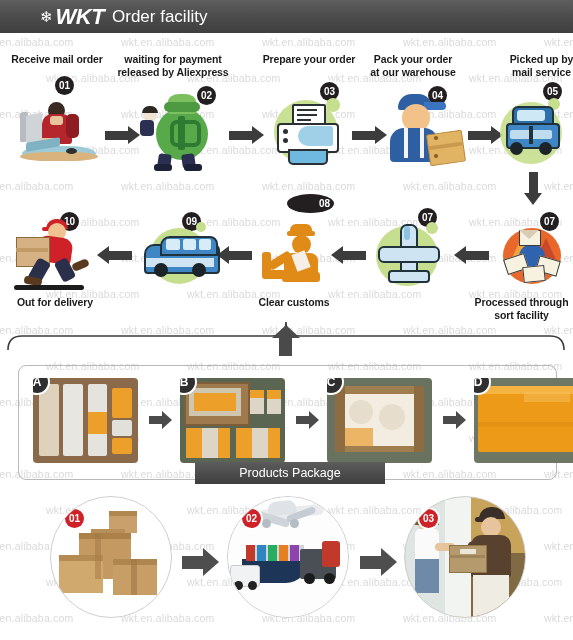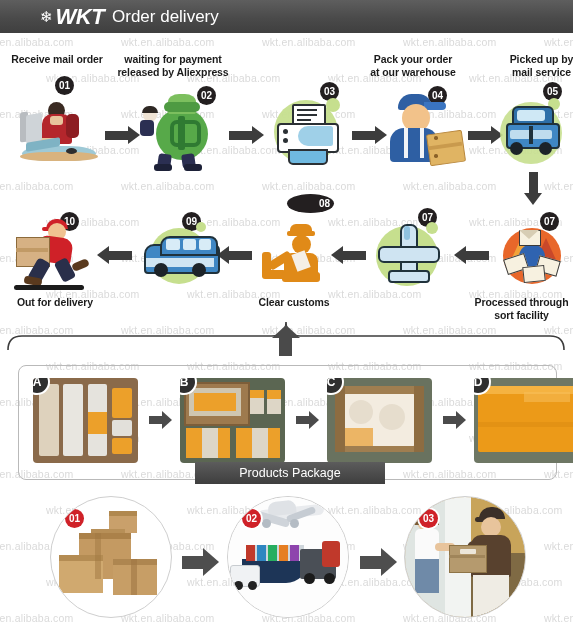--- a/index.html
+++ b/index.html
@@ -213,29 +213,32 @@
 
   <div class="header">
     <div class="facet f1"></div>
     <div class="facet f2"></div>
     <div class="facet f3"></div>
     <div class="facet f4"></div>
     <div class="logo-wrap">
       <span class="snow">❄</span>
       <span class="wkt">WKT</span>
     </div>
-    <div class="header-title">Order delivery</div>
+    <div class="header-title">Order facility</div>
   </div>
 
   <div class="node" style="left:2px;top:53px;width:110px;">
     <div class="node-label">Receive mail order</div>
   </div>
   <div class="node" style="left:114px;top:53px;width:118px;">
     <div class="node-label" style="white-space:pre-line;">waiting for payment
 released by Aliexpress</div>
+  </div>
+  <div class="node" style="left:248px;top:53px;width:122px;">
+    <div class="node-label">Prepare your order</div>
   </div>
   <div class="node" style="left:355px;top:53px;width:116px;">
     <div class="node-label" style="white-space:pre-line;">Pack your order
 at our warehouse</div>
   </div>
   <div class="node" style="left:490px;top:53px;width:103px;">
     <div class="node-label" style="white-space:pre-line;">Picked up by
 mail service</div>
   </div>
 

